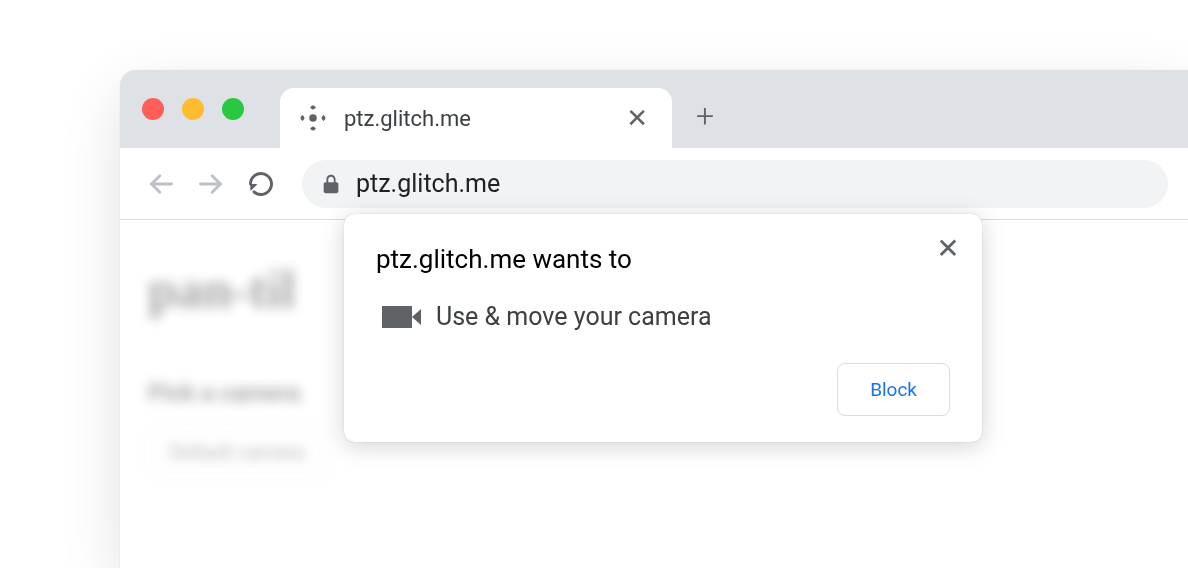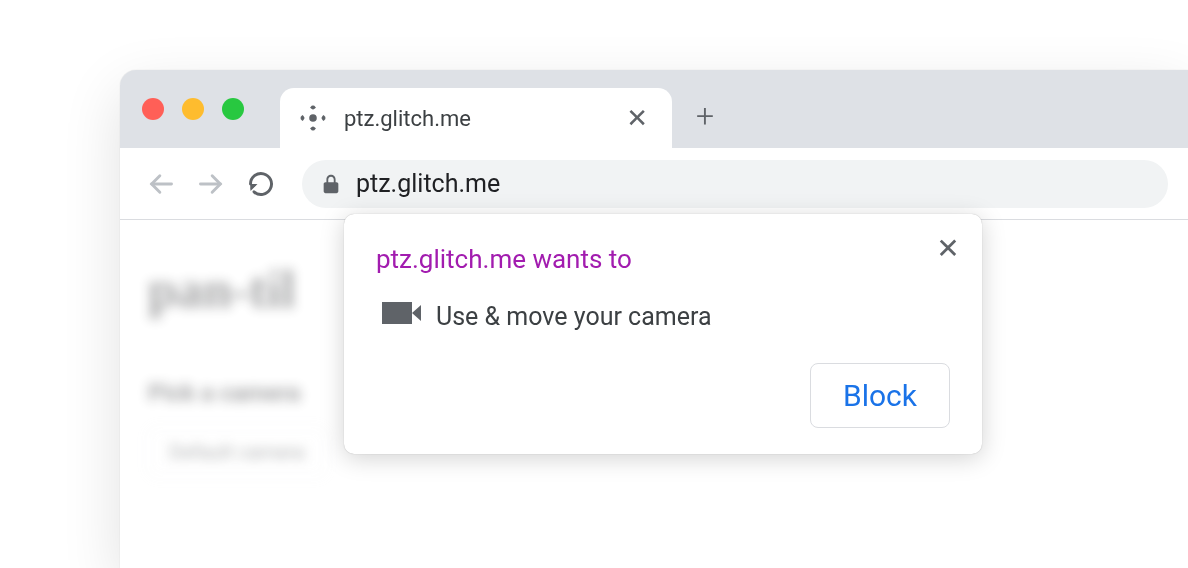--- a/index.html
+++ b/index.html
@@ -191,26 +191,27 @@
       width: 638px;
       background: #fff;
       border-radius: 10px;
       box-shadow: 0 4px 24px rgba(0,0,0,0.18), 0 0 1px rgba(0,0,0,0.3);
       padding: 30px 32px 26px 32px;
       z-index: 1000;
     }
     
     .permission-header {
       font-size: 26px;
-      color: #a21caf;
+      color: #000000;
       margin-bottom: 28px;
     }
     
     .permission-item {
       display: flex;
+      align-items: center;
       margin-left: 6px;
       margin-bottom: 32px;
     }
     
     .camera-icon {
       width: 30px;
       height: 22px;
       background: #5f6368;
       position: relative;
       margin-right: 24px;
@@ -237,21 +238,21 @@
       display: flex;
       justify-content: flex-end;
       gap: 18px;
     }
     
     .perm-btn {
       border: 1px solid #dadce0;
       background: #fff;
       border-radius: 8px;
       padding: 14px 32px;
-      font-size: 30px;
+      font-size: 19px;
       color: #1a73e8;
       cursor: pointer;
       font-family: inherit;
     }
     
     .dialog-close {
       position: absolute;
       right: 18px;
       top: 18px;
       font-size: 28px;

